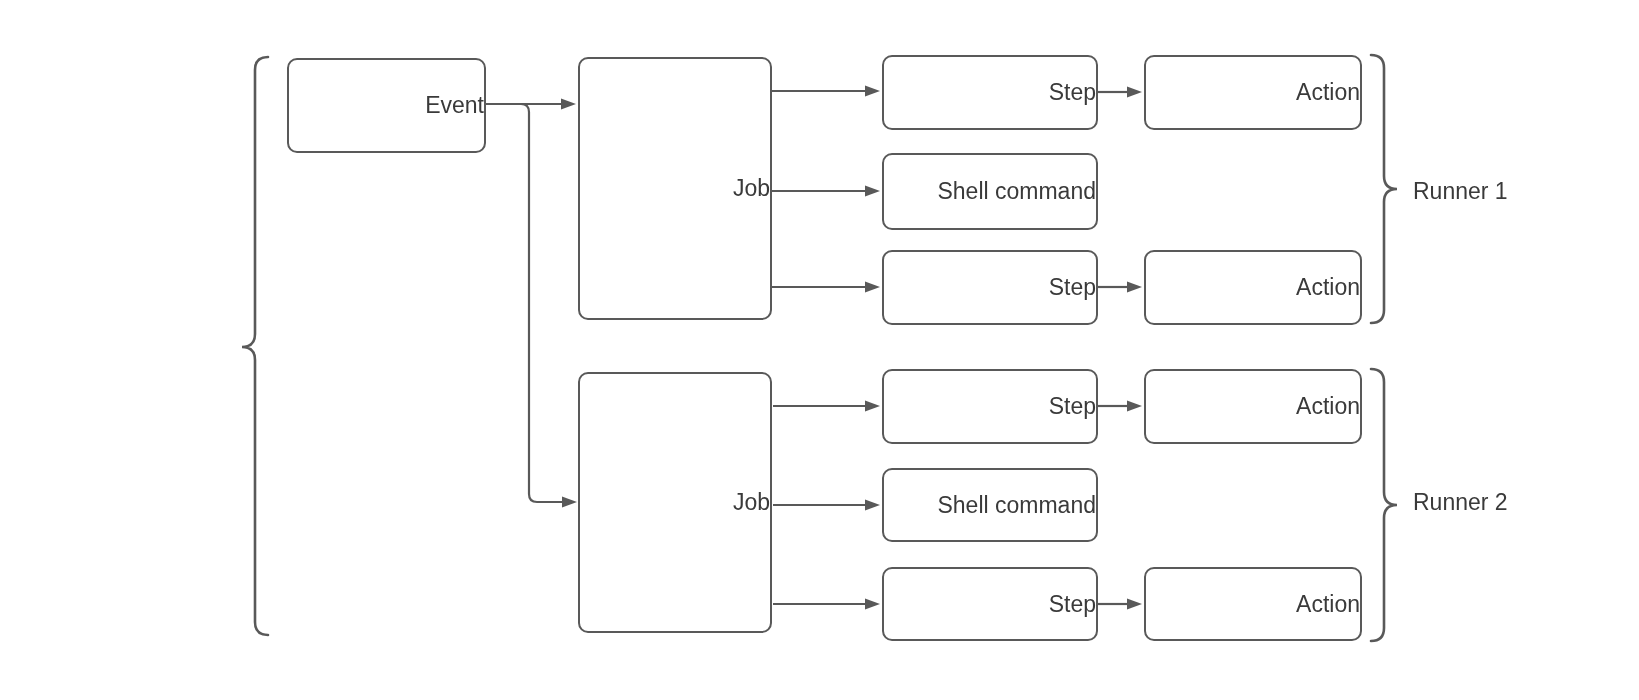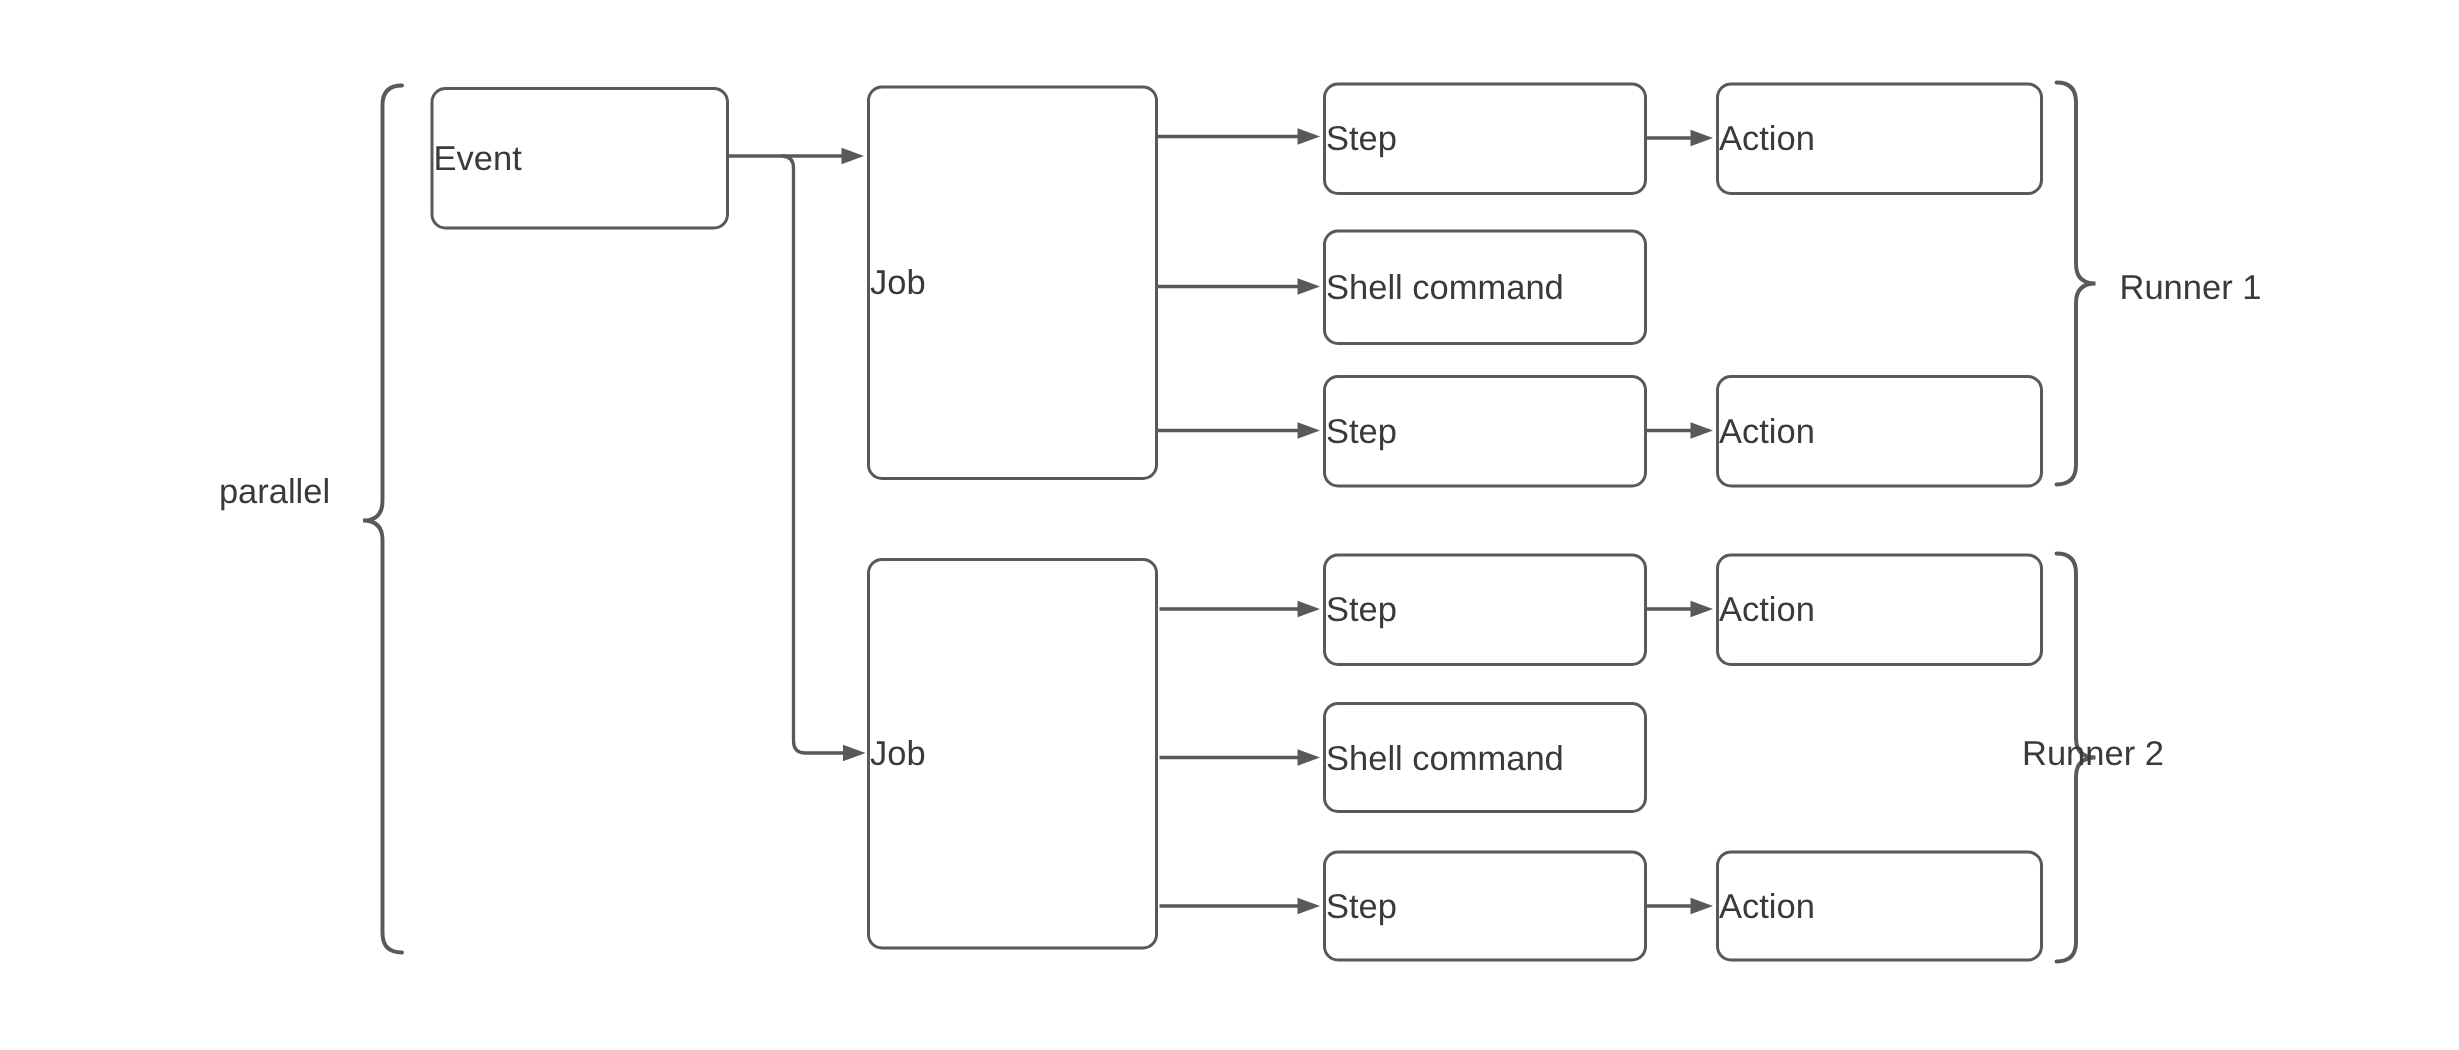--- a/index.html
+++ b/index.html
@@ -20,21 +20,21 @@
   .wires{position:absolute;inset:0;width:1639px;height:700px;}
   .connector{stroke:var(--line);stroke-width:2.2;fill:none;}
   .arrowhead{fill:var(--line);stroke:none;}
   .brace{stroke:var(--line);stroke-width:2.6;fill:none;stroke-linecap:round;}
   .node{
     position:absolute;
     box-sizing:border-box;
     border:2.5px solid var(--border);
     border-radius:10px;
     background:var(--background);
-    display:flex;align-items:center;justify-content:flex-start;
+    display:flex;align-items:center;justify-content:flex-end;
     font-size:23px;
     color:var(--text);
   }
   .side-label{
     position:absolute;
     font-size:23px;
     color:var(--text);
     white-space:nowrap;
   }
   .parallel-label{
@@ -83,21 +83,20 @@
     <polygon class="arrowhead" points="1142,604 1127,598.5 1127,609.5"></polygon>
 
     <path class="brace" d="M 268,57 Q 255,57 255,70 L 255,334 Q 255,347 242,347 Q 255,347 255,360 L 255,622 Q 255,635 268,635"></path>
 
     <path class="brace" d="M 1371,55 Q 1384,55 1384,68 L 1384,176 Q 1384,189 1397,189 Q 1384,189 1384,202 L 1384,310 Q 1384,323 1371,323"></path>
 
     <path class="brace" d="M 1371,369 Q 1384,369 1384,382 L 1384,492 Q 1384,505 1397,505 Q 1384,505 1384,518 L 1384,628 Q 1384,641 1371,641"></path>
   </svg>
 
   <div class="parallel-label">
-    <div>parallel</div>
   </div>
 
   <div class="node" style="left:287px;top:58px;width:199px;height:95px;">
     <span>Event</span>
   </div>
 
   <div class="node" style="left:578px;top:57px;width:194px;height:263px;">
     <span>Job</span>
   </div>
   <div class="node" style="left:882px;top:55px;width:216px;height:75px;">
@@ -128,15 +127,15 @@
   </div>
   <div class="node" style="left:882px;top:567px;width:216px;height:74px;">
     <span>Step</span>
   </div>
   <div class="node" style="left:1144px;top:369px;width:218px;height:75px;">
     <span>Action</span>
   </div>
   <div class="node" style="left:1144px;top:567px;width:218px;height:74px;">
     <span>Action</span>
   </div>
-  <div class="side-label" style="left:1348px;top:489px;">Runner 2</div>
+  <div class="side-label" style="left:1413px;top:489px;">Runner 2</div>
 
 </div>
 
 </body></html>

